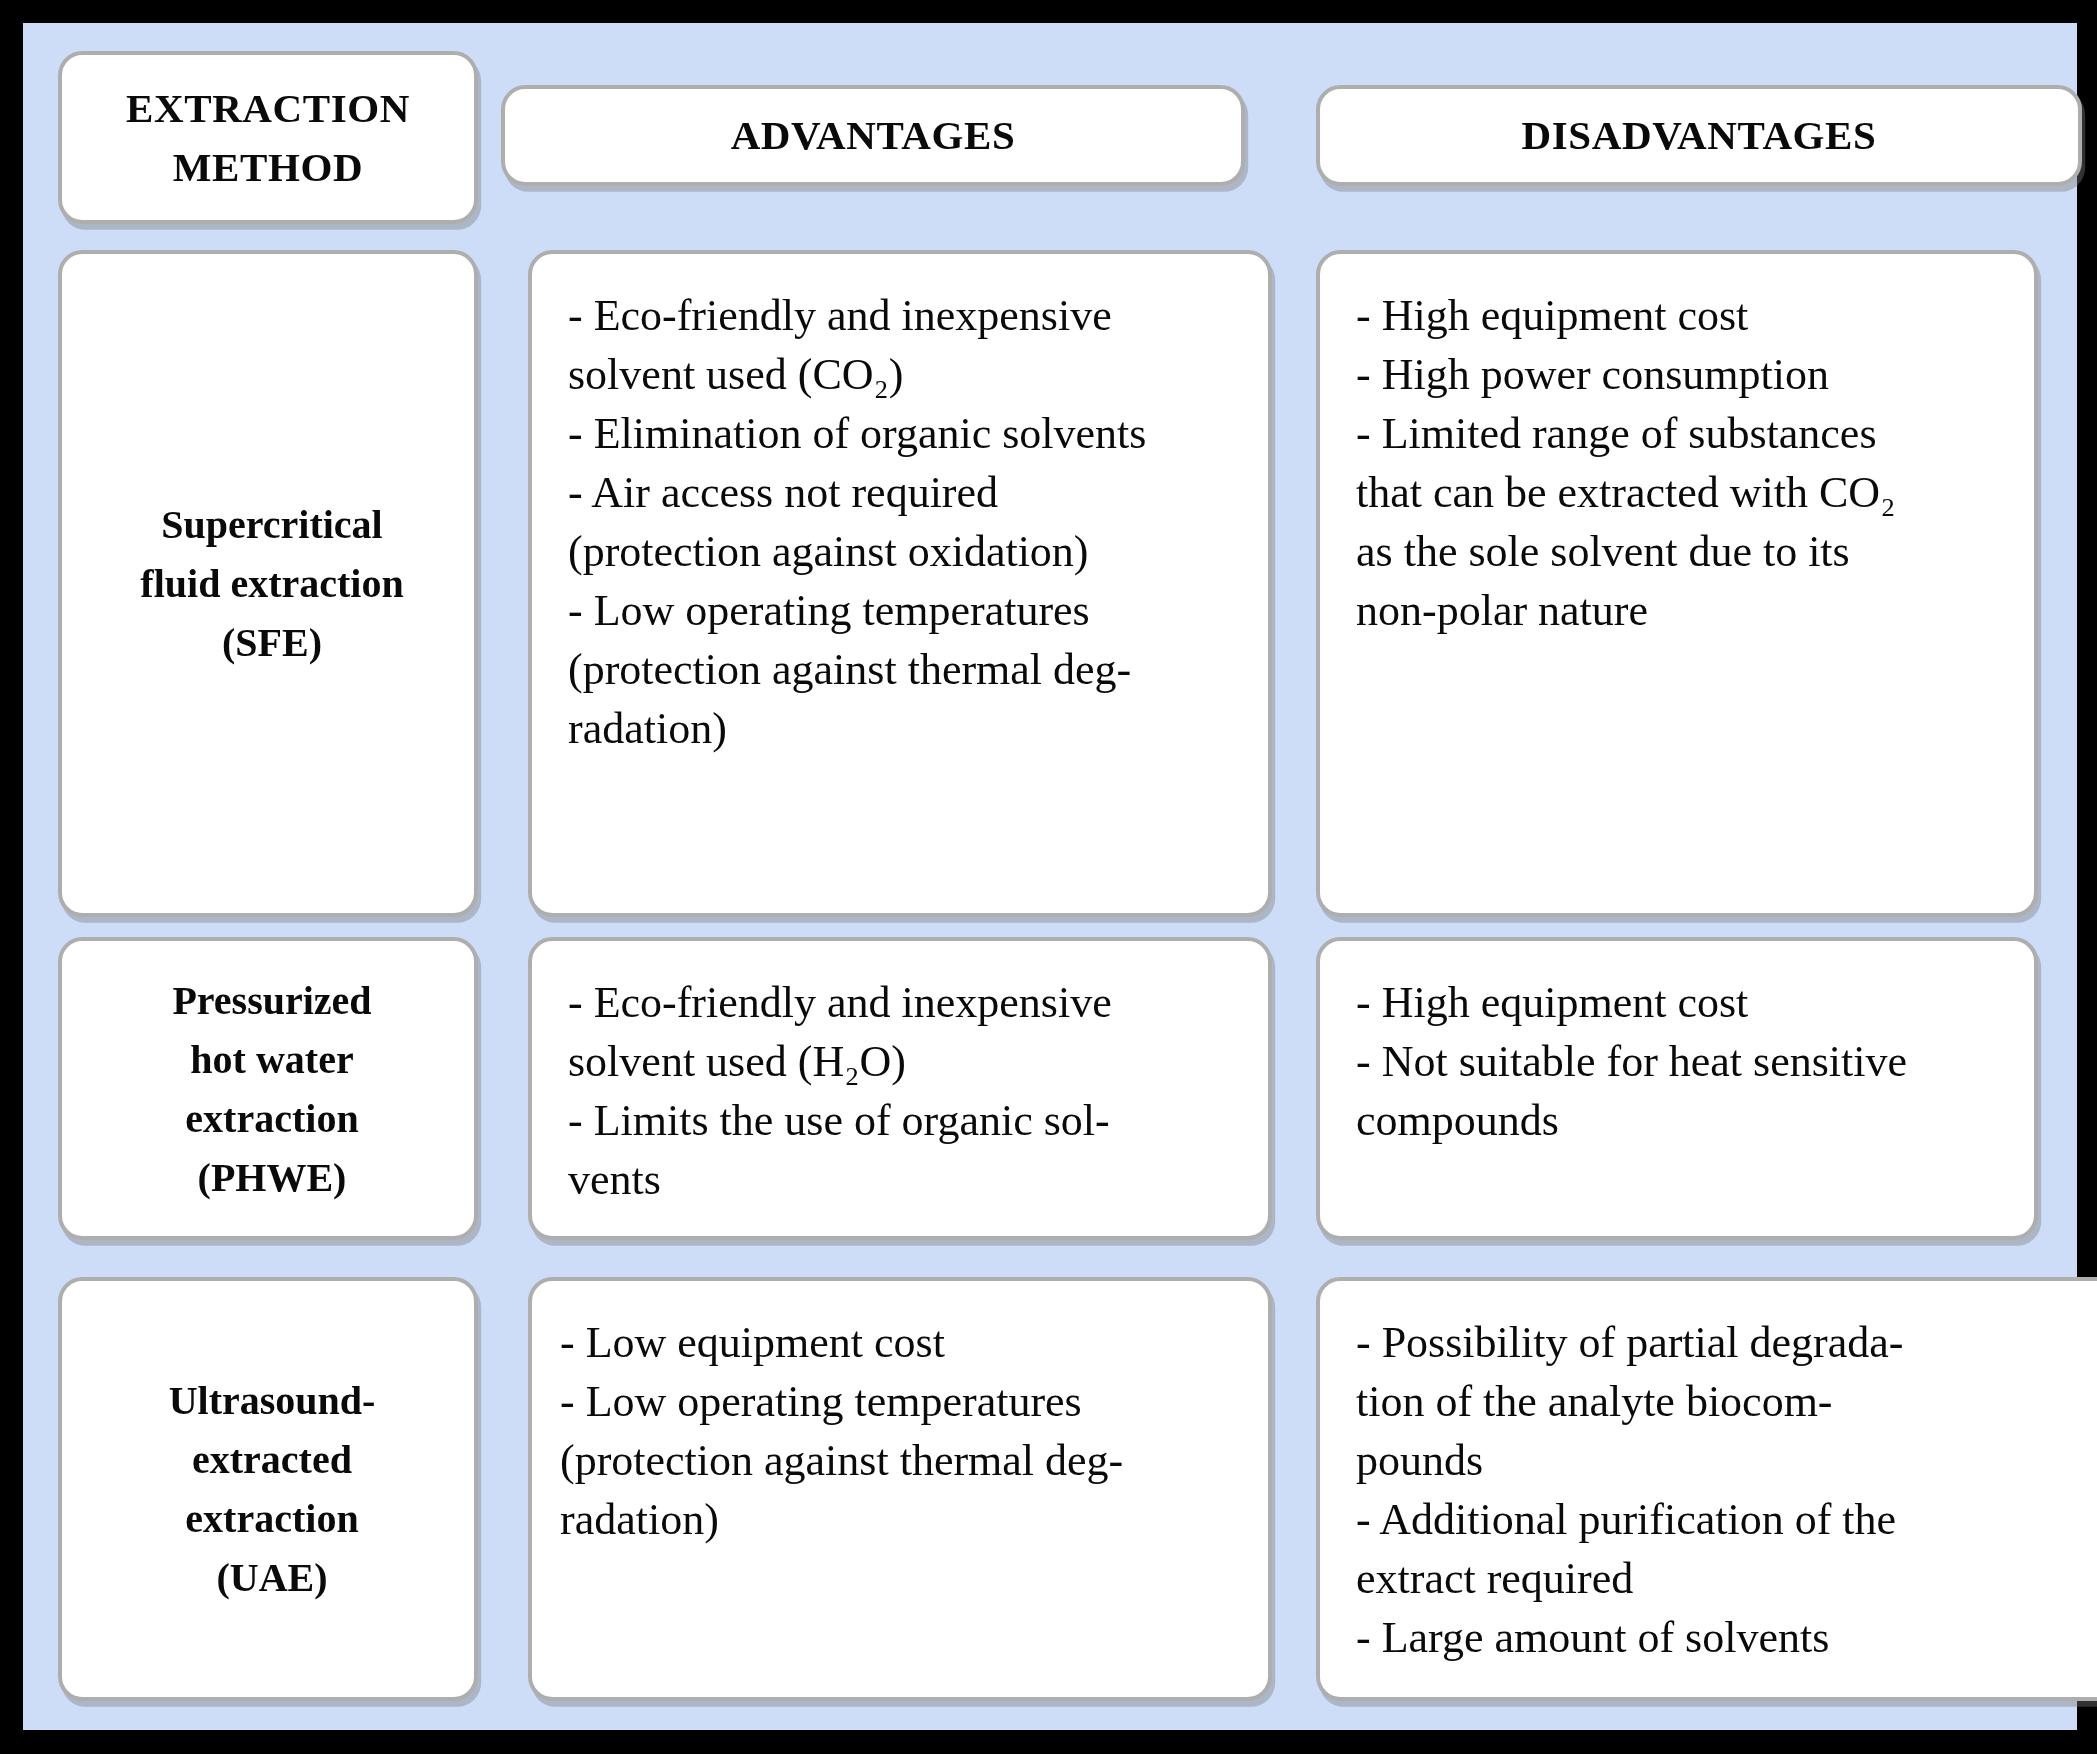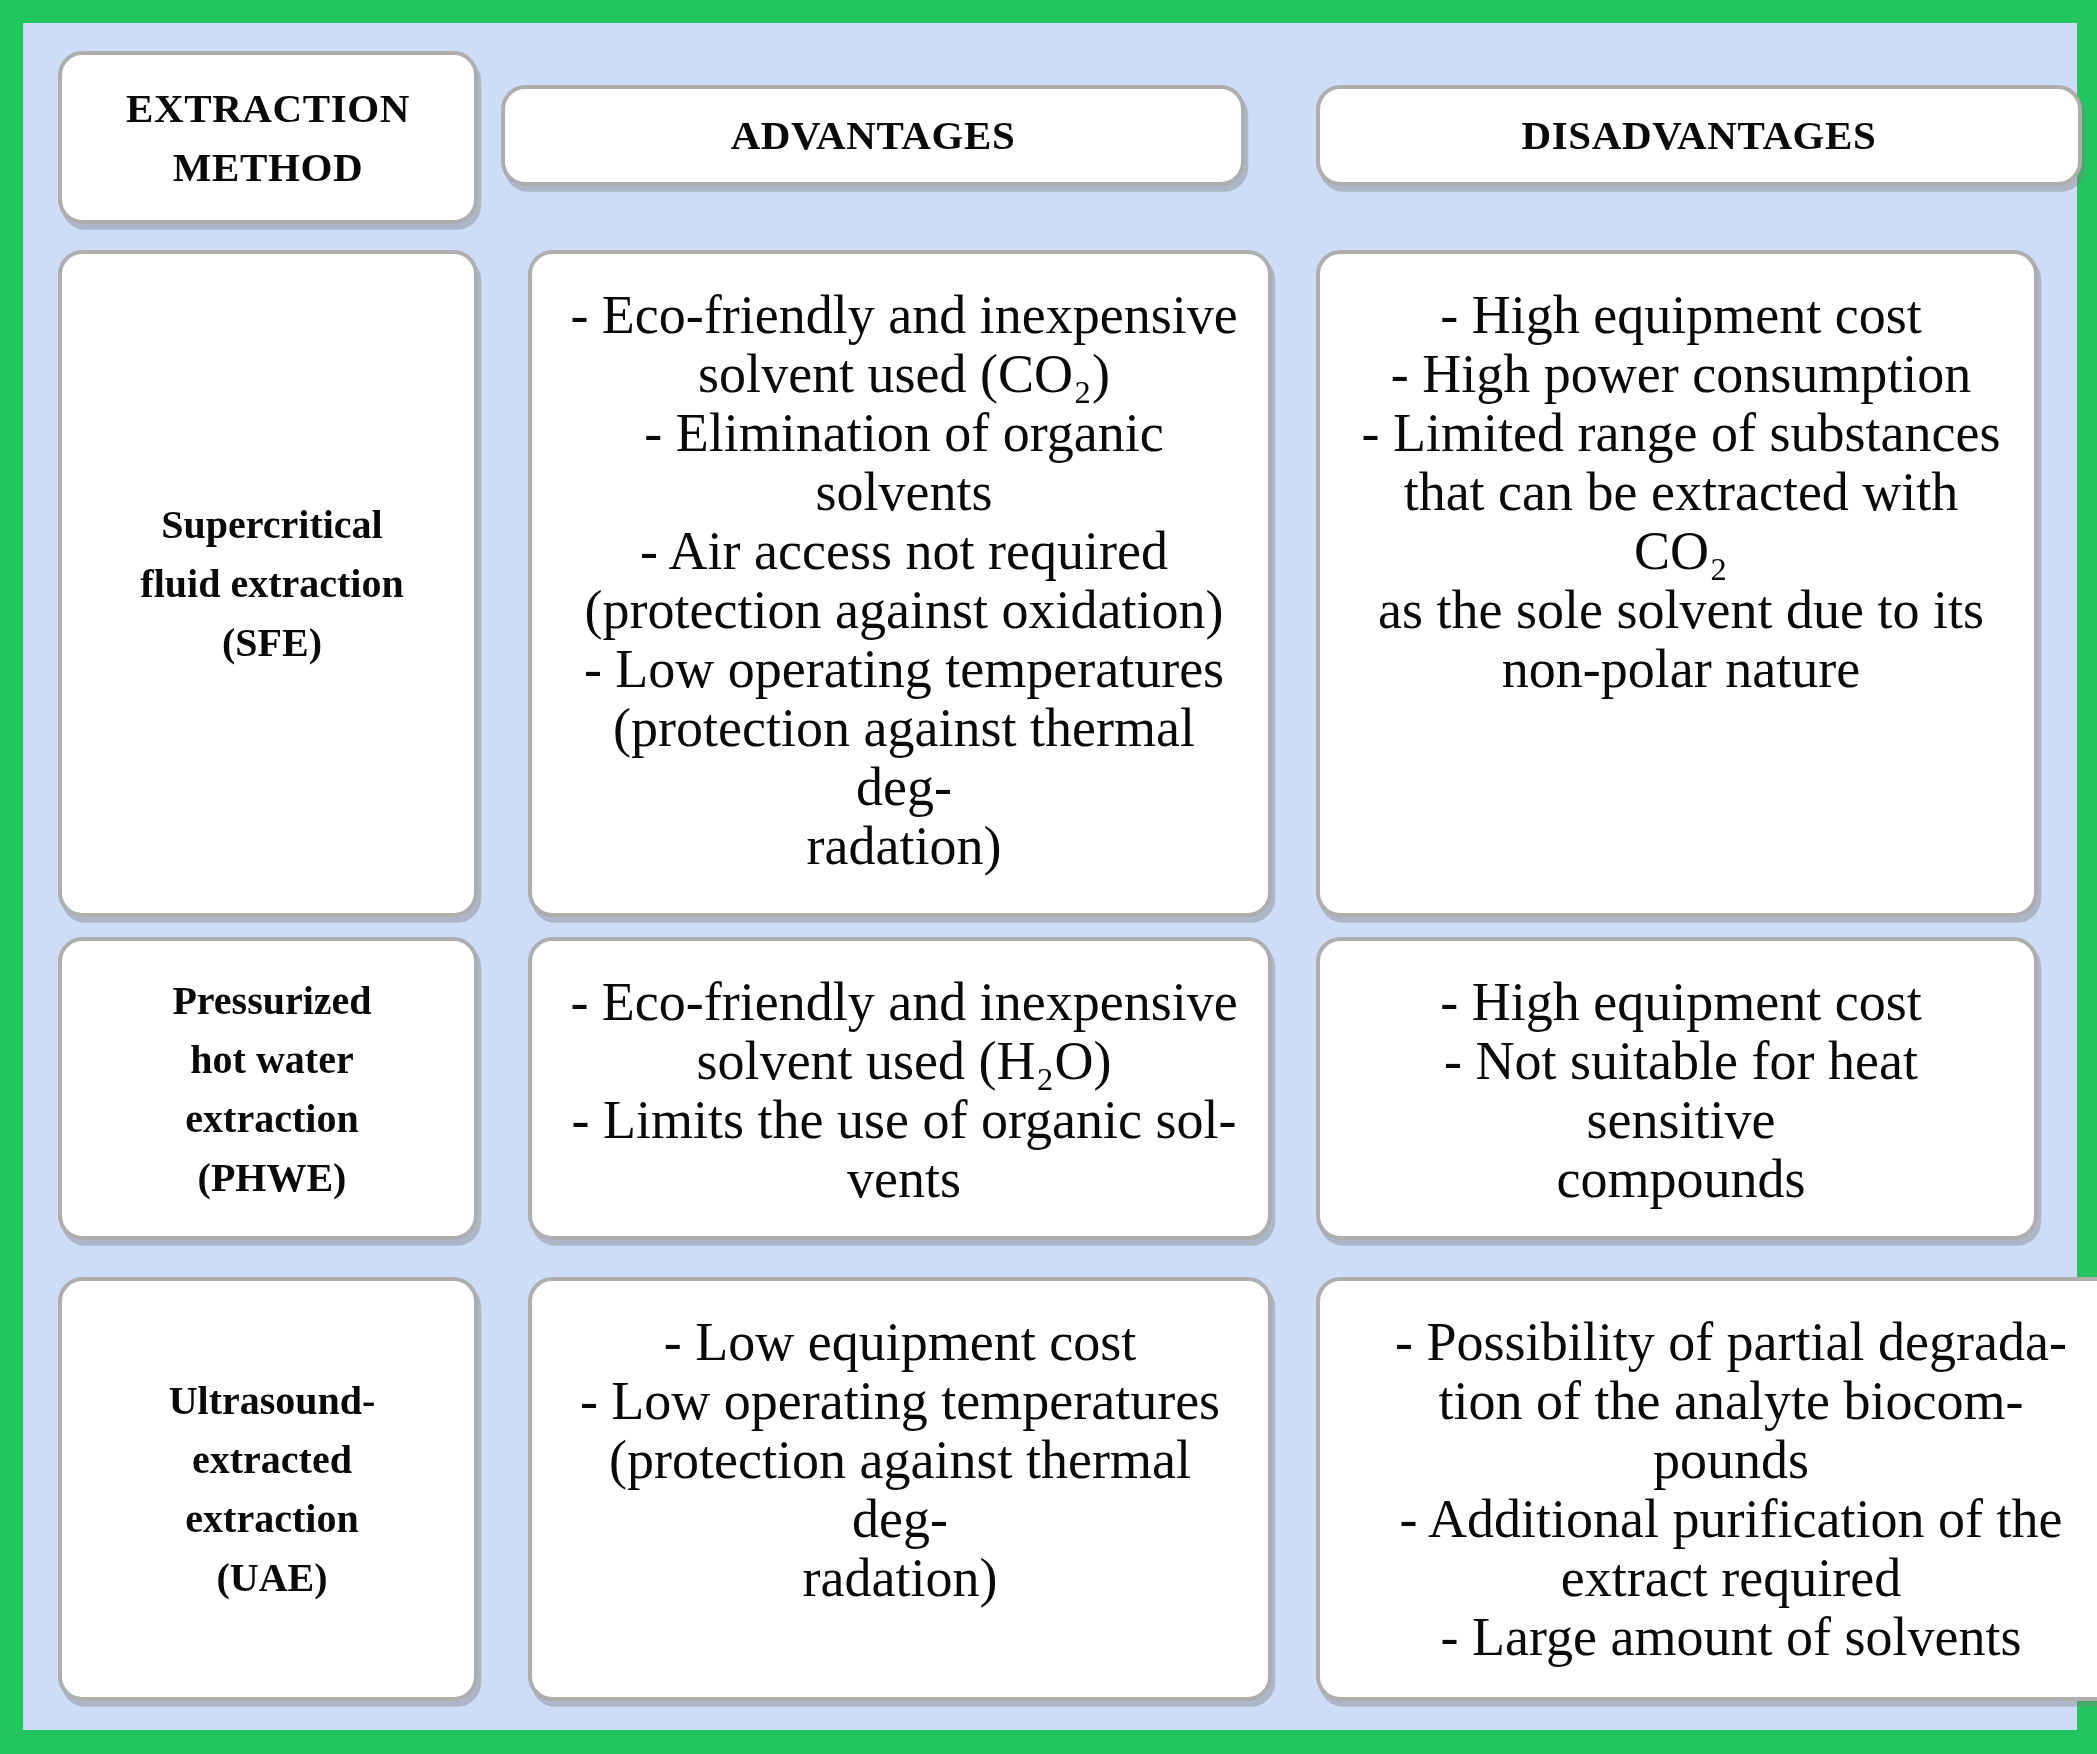--- a/index.html
+++ b/index.html
@@ -1,20 +1,20 @@
 <!DOCTYPE html>
 <html style="font-size:10.3px"><head>
 <meta charset="utf-8">
 <style>
   html, body { margin: 0; padding: 0; background: #ffffff; }
   #page {
     position: relative;
     width: 2097px;
     height: 1754px;
-    background: #22c55e;
+    background: #000000;
     font-family: "Liberation Serif", "DejaVu Serif", serif;
     color: #0a0a0a;
     text-decoration: underline;
   }
   #panel {
     position: absolute;
     left: 22.5px; top: 22.5px;
     width: 2054px; height: 1707px;
     background: #cdddf8;
   }
@@ -40,23 +40,22 @@
     letter-spacing: 0.6px;
   }
   .method-box {
     font-weight: bold;
     font-size: 40px;
     line-height: 59px;
     padding-left: 8px;
   }
   .content-box {
     padding: 32px 28px 0 36px;
-    font-size: 54px;
+    font-size: 44px;
     line-height: 59px;
-    text-align: center;
   }
   .bullet { white-space: pre-line; }
 
   
   #hdr-method { left: 58px;   top: 51px;  width: 420px;  height: 173px; }
   #hdr-adv    { left: 501px;  top: 85px; width: 744px; height: 101px; }
   #hdr-dis    { left: 1316px; top: 85px; width: 766px; height: 101px; }
 
   
   #r1-method { left: 58px;   top: 250px; width: 420px;  height: 667px; }

